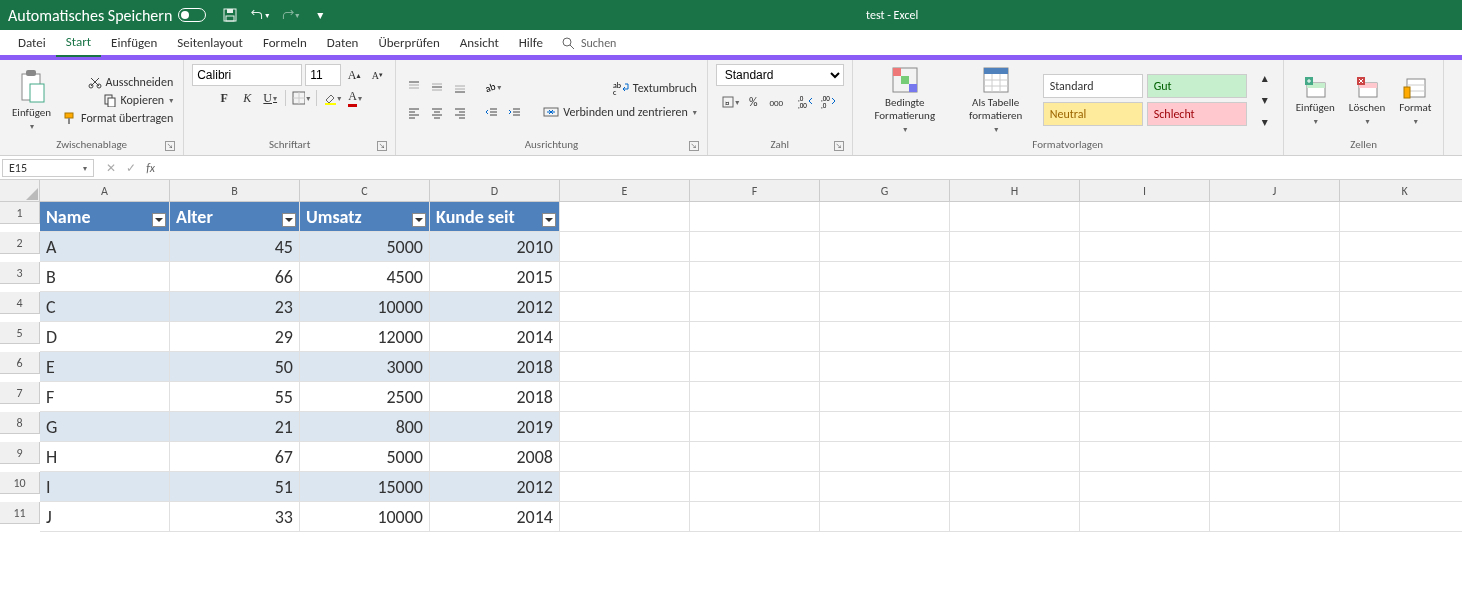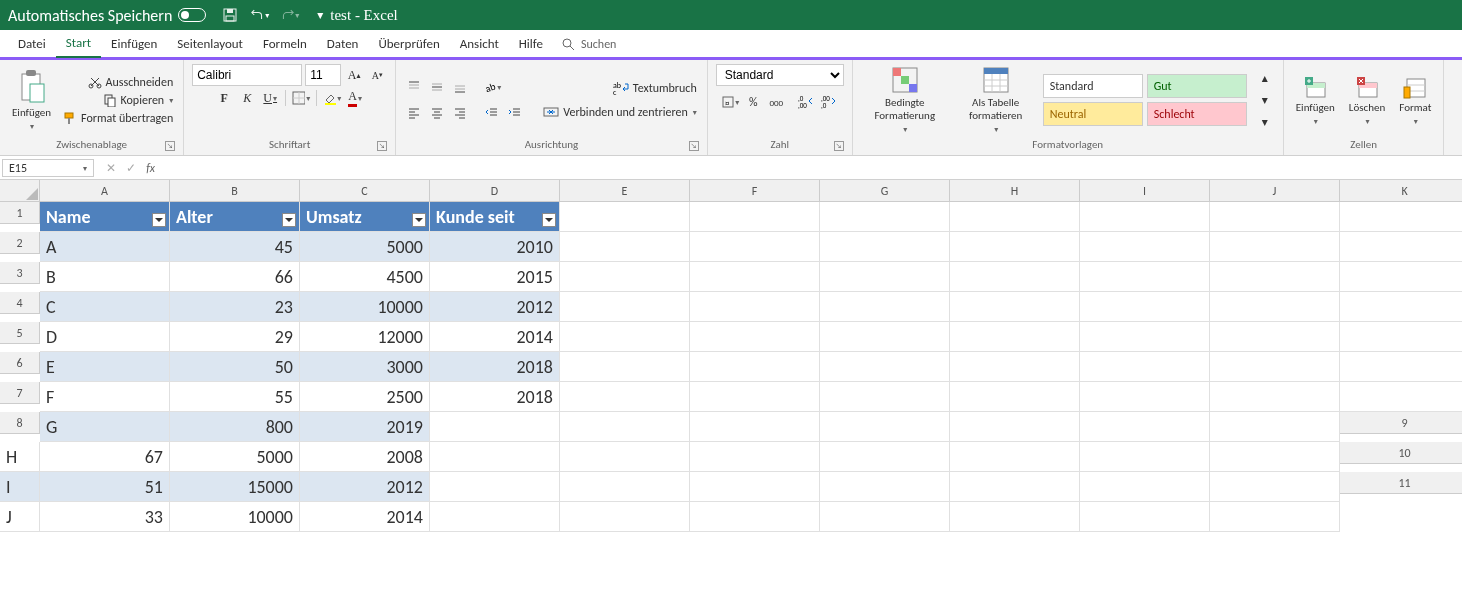--- a/index.html
+++ b/index.html
@@ -5,24 +5,24 @@
   * { box-sizing: border-box; margin: 0; padding: 0; }
   body { font-family: "Segoe UI", Calibri, sans-serif; font-size: 12px; color: #333; background: #fff; width: 1462px; overflow: hidden; }
   
   
   .titlebar { background: #197346; height: 30px; display: flex; align-items: center; color: #fff; padding: 0 8px; }
   .auto-save { display: flex; align-items: center; gap: 6px; font-size: 16px; }
   .toggle { width: 28px; height: 14px; border: 1px solid #fff; border-radius: 7px; position: relative; }
   .toggle::after { content: ""; position: absolute; width: 8px; height: 8px; border-radius: 50%; background: #fff; left: 2px; top: 2px; }
   .qat { display: flex; gap: 10px; margin-left: 14px; align-items: center; }
   .qat svg, .qat .sep { opacity: .9; }
-  .title-center { flex: 1; font-size: 15px; font-family: Liberation Serif, serif; }
-  
-  
-  .tabs { background: #fff; border-bottom: 3px solid #8b5cf6; display: flex; align-items: center; padding: 0 8px; height: 30px; }
+  .title-center { flex: 1; text-align: center; font-size: 12px; }
+  
+  
+  .tabs { background: #fff; border-bottom: 5px solid #8b5cf6; display: flex; align-items: center; padding: 0 8px; height: 30px; }
   .tab { padding: 6px 10px; font-size: 13px; cursor: pointer; color: #333; }
   .tab.active { border-bottom: 2px solid #197346; color: #197346; font-weight: 400; }
   .search-box { display: flex; align-items: center; gap: 6px; color: #666; margin-left: 8px; }
   
   
   .ribbon { background: #f3f3f3; border-bottom: 1px solid #d0d0d0; display: flex; height: 96px; }
   .group { border-right: 1px solid #d8d8d8; padding: 4px 8px 2px; display: flex; flex-direction: column; }
   .group-body { flex: 1; display: flex; align-items: center; gap: 6px; }
   .group-label { text-align: center; font-size: 11px; color: #666; padding: 2px 0; position: relative; }
   .group-label .dlg { position: absolute; right: 0; bottom: 2px; width: 10px; height: 10px; border: 1px solid #999; font-size: 7px; line-height: 8px; text-align: center; }
@@ -508,20 +508,21 @@
     <div class="cell num">2018</div>
     <div class="cell"></div>
     <div class="cell"></div>
     <div class="cell"></div>
     <div class="cell"></div>
     <div class="cell"></div>
     <div class="cell"></div>
     <div class="cell"></div>
     <div class="rowhdr">8</div>
     <div class="cell band">G</div>
+    <div class="cell num band">21</div>
     <div class="cell num band">800</div>
     <div class="cell num band">2019</div>
     <div class="cell"></div>
     <div class="cell"></div>
     <div class="cell"></div>
     <div class="cell"></div>
     <div class="cell"></div>
     <div class="cell"></div>
     <div class="cell"></div>
     <div class="rowhdr">9</div>

